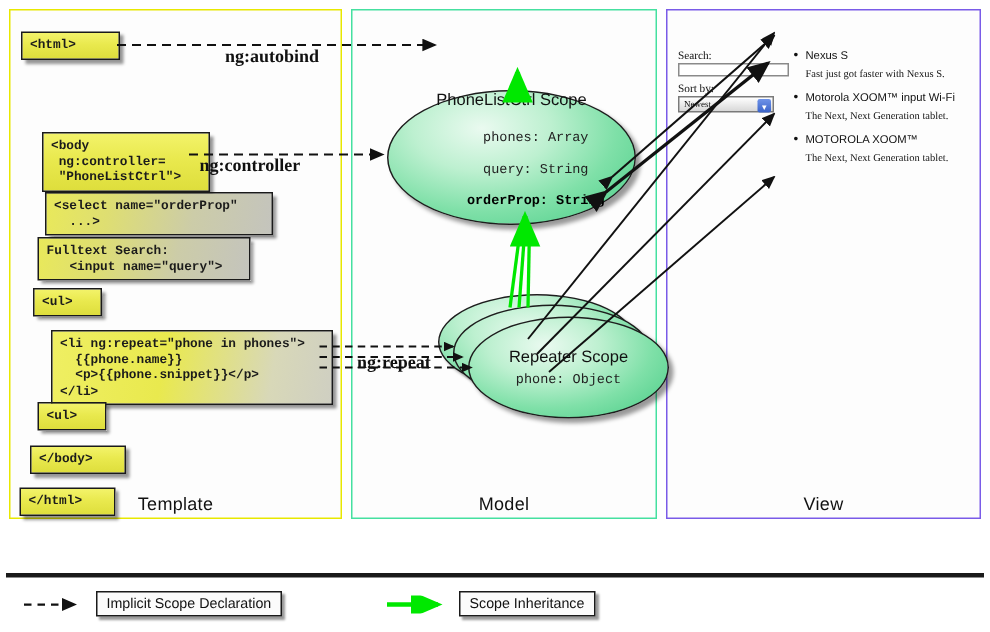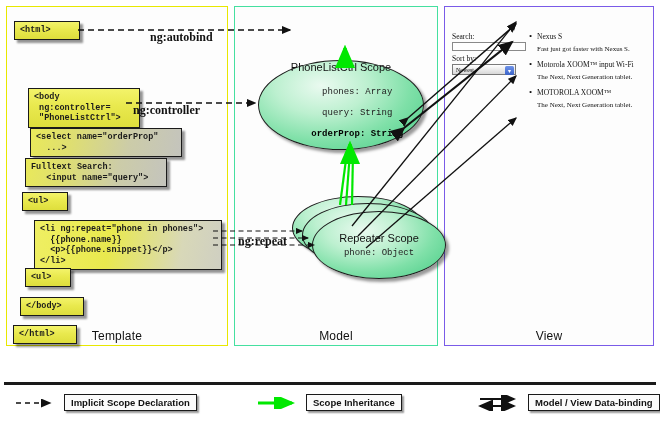--- a/index.html
+++ b/index.html
@@ -58,30 +58,30 @@
   #sort-select{width:64px;height:11px;border:1px solid #7a7a7a;
                background:linear-gradient(180deg,#ffffff,#d8d8d8);
                box-sizing:border-box;display:flex;align-items:center;
                font-family:"Liberation Serif",serif;font-size:6px;color:#111;padding-left:3px;
                position:relative;}
   #sort-select .arrow{position:absolute;right:1px;top:1px;width:9px;height:9px;
                background:linear-gradient(180deg,#6f93e8,#3a63c9);border-radius:1.5px;
                color:#fff;font-size:6px;display:flex;align-items:center;justify-content:center;}
   .phone-list{position:absolute;left:76px;top:0;width:120px;}
   .phone-item{margin-bottom:7px;}
-  .phone-name{font-family:Liberation Serif, serif;font-size:7.5px;color:#111;
+  .phone-name{font-family:Liberation Sans, sans-serif;font-size:7.5px;color:#111;
               position:relative;padding-left:9px;}
   .phone-name:before{content:"\2022";position:absolute;left:1px;top:-1px;font-size:9px;}
   .phone-snippet{font-family:"Liberation Serif",serif;font-size:7px;color:#111;
                  padding-left:9px;margin-top:4px;}
 
   
   #legend-rule{position:absolute;left:4px;top:382px;width:652px;height:3px;
                background:#1a1a1a;z-index:6;}
-  #legend{position:absolute;left:0;top:388px;width:660px;height:33px;z-index:6;font-weight:bold;}
+  #legend{position:absolute;left:0;top:388px;width:660px;height:33px;z-index:6;}
   .leg-item{position:absolute;display:flex;align-items:center;}
   .leg-box{border:1.4px solid #1a1a1a;background:#fbfbfb;
            box-shadow:2px 2px 1.5px rgba(0,0,0,.40);
            font-size:9.5px;color:#111;padding:2px 6px;white-space:nowrap;
            font-family:"Liberation Sans",sans-serif;}
   .leg-svg{margin-right:6px;}
 </style>
 </head>
 <body>
 
@@ -243,28 +243,15 @@
         <defs>
             <marker id="lgG" markerWidth="7" markerHeight="7" refX="6" refY="3" orient="auto">
           <path d="M0,0 L7,3 L0,6 Z" fill="#00e800"></path>
             </marker>
           </defs>
         <path d="M2,6 L36,6" stroke="#00e800" stroke-width="3" marker-end="url(#lgG)"></path>
       </svg>
       <span class="leg-box">Scope Inheritance</span>
     </div>
 
-    <div class="leg-item" style="left:478px;top:6px;">
-      <svg class="leg-svg" width="44" height="16">
-        <defs>
-            <marker id="lgB" markerWidth="7" markerHeight="7" refX="6" refY="3" orient="auto">
-          <path d="M0,0 L7,3 L0,6 Z" fill="#111"></path>
-            </marker>
-          </defs>
-        <path d="M2,4 L36,4" stroke="#111" stroke-width="2.2" marker-end="url(#lgB)"></path>
-        <path d="M36,11 L2,11" stroke="#111" stroke-width="2.2" marker-end="url(#lgB)"></path>
-        <path d="M2,11 L36,11" stroke="#111" stroke-width="2.2" marker-end="url(#lgB)"></path>
-      </svg>
-      <span class="leg-box">Model / View Data-binding</span>
-    </div>
   </div>
 
 </div>
 
 </body></html>

